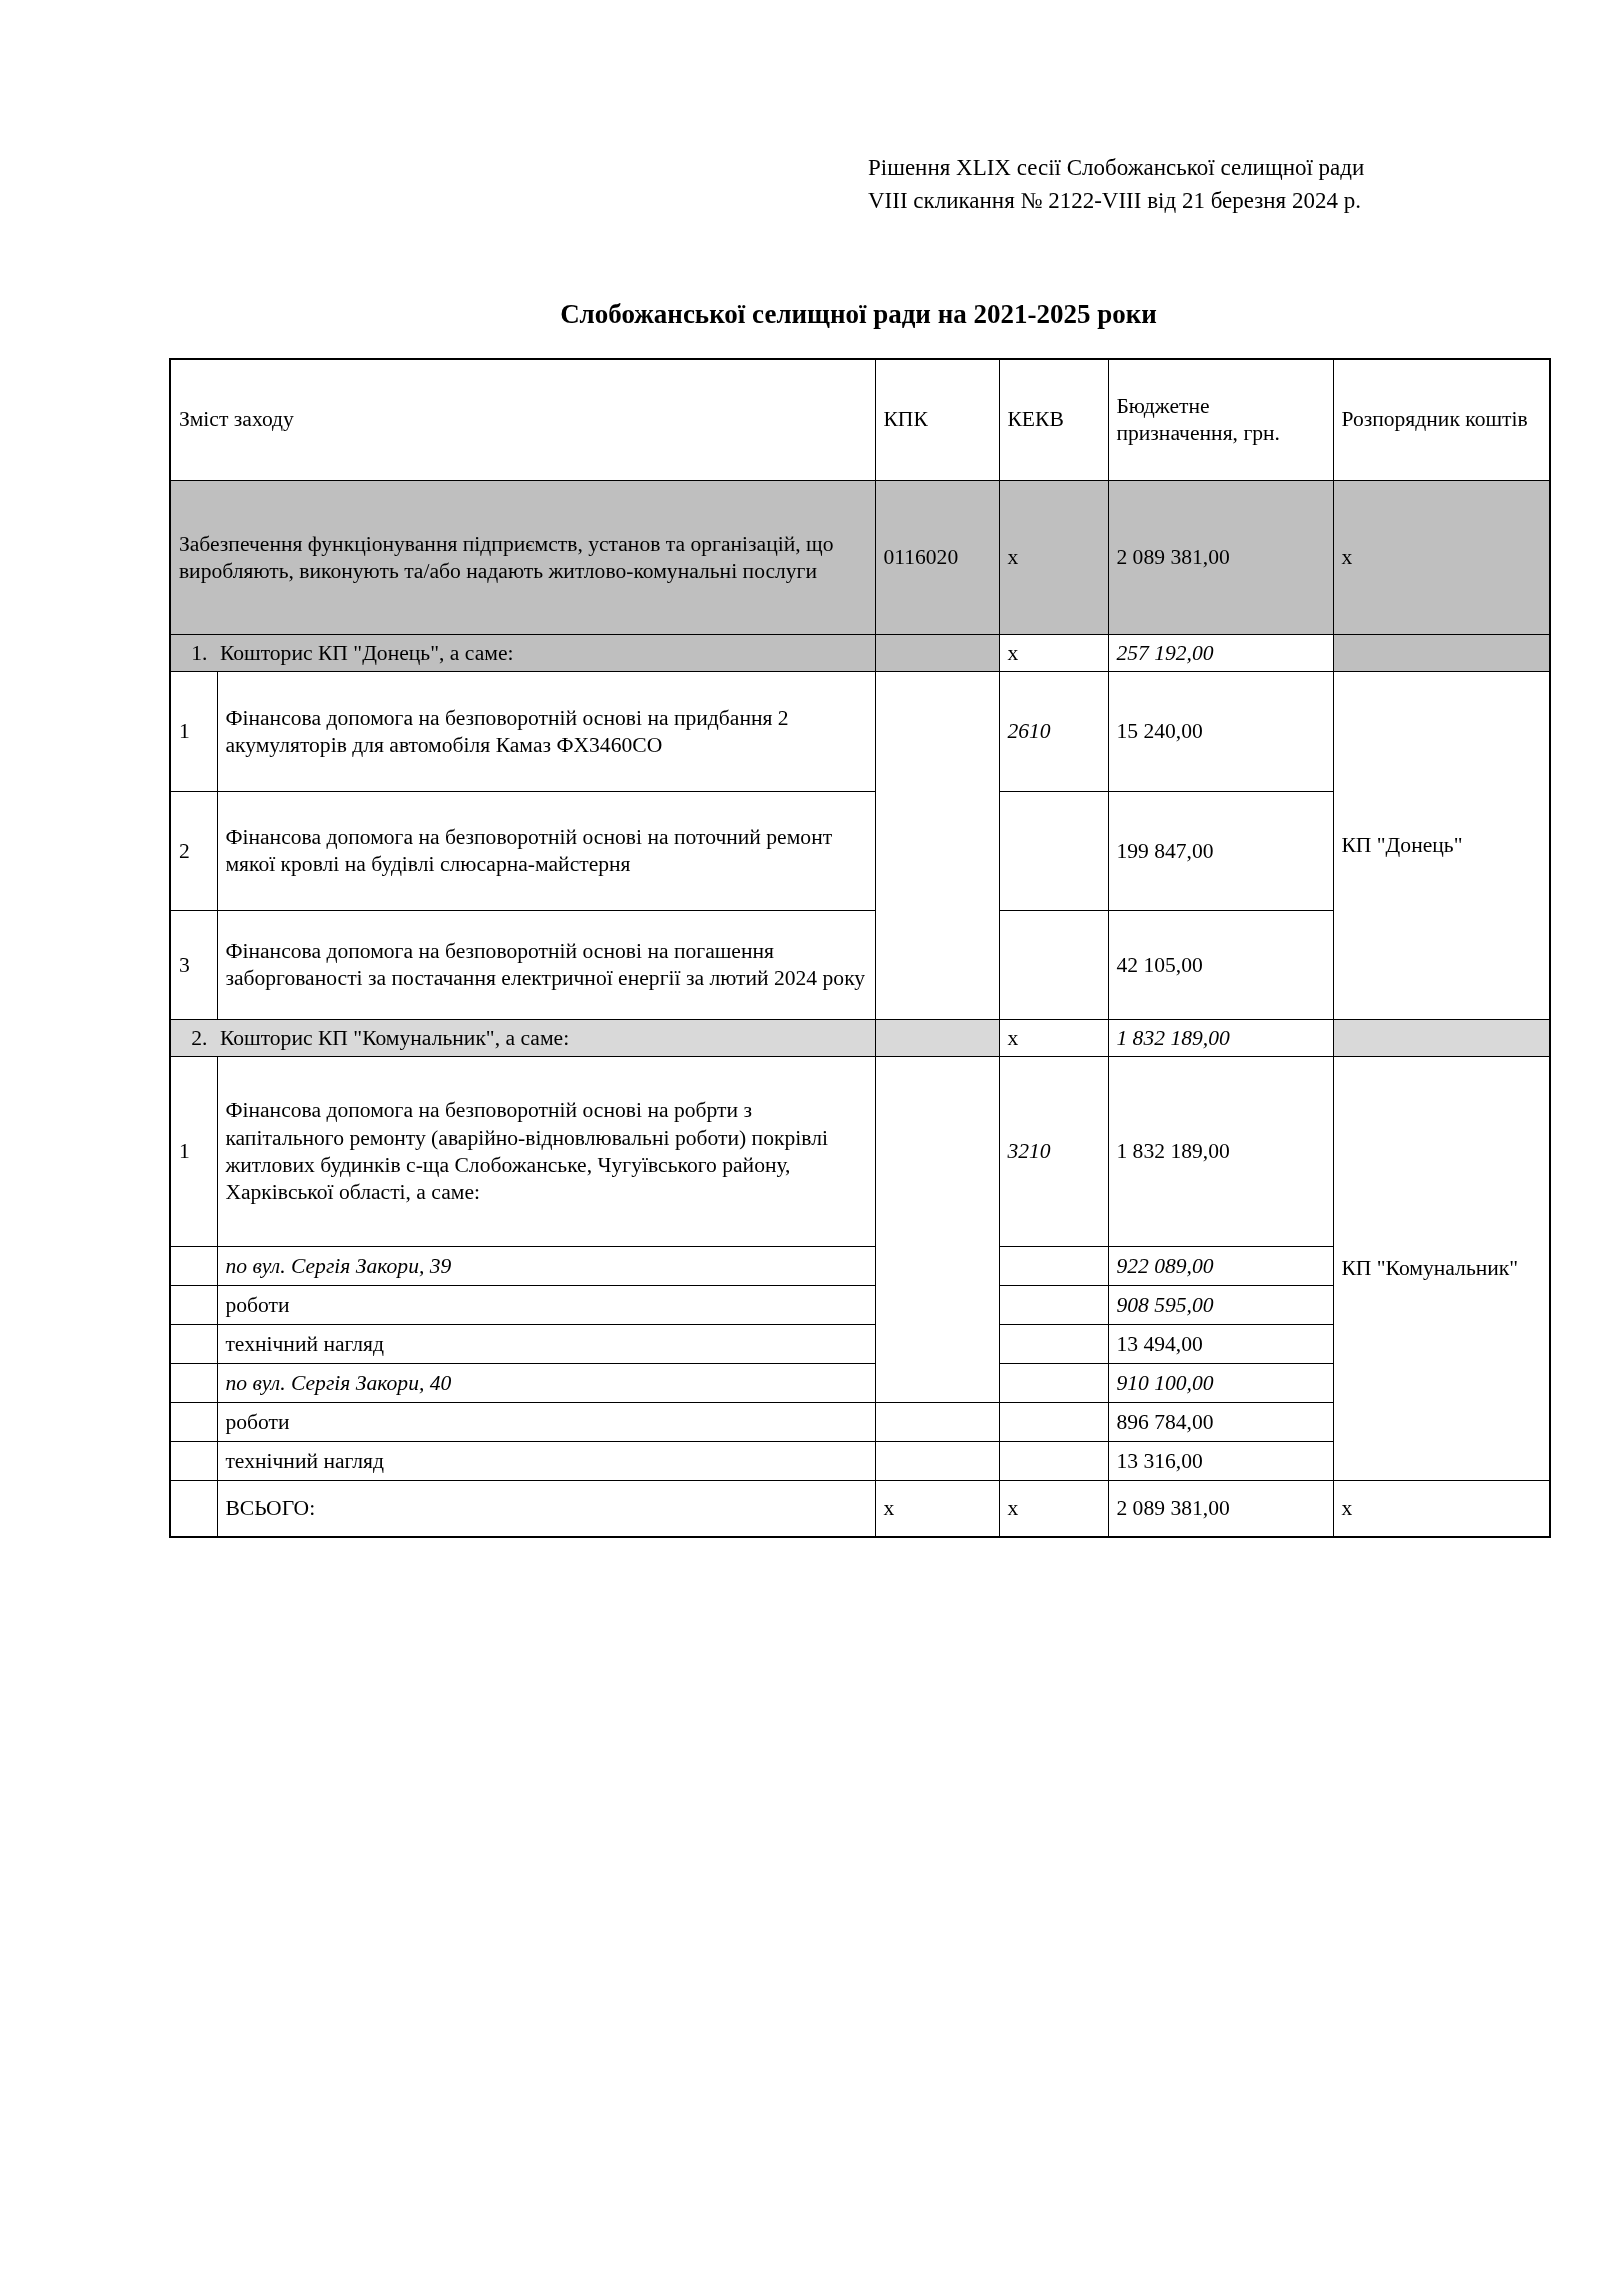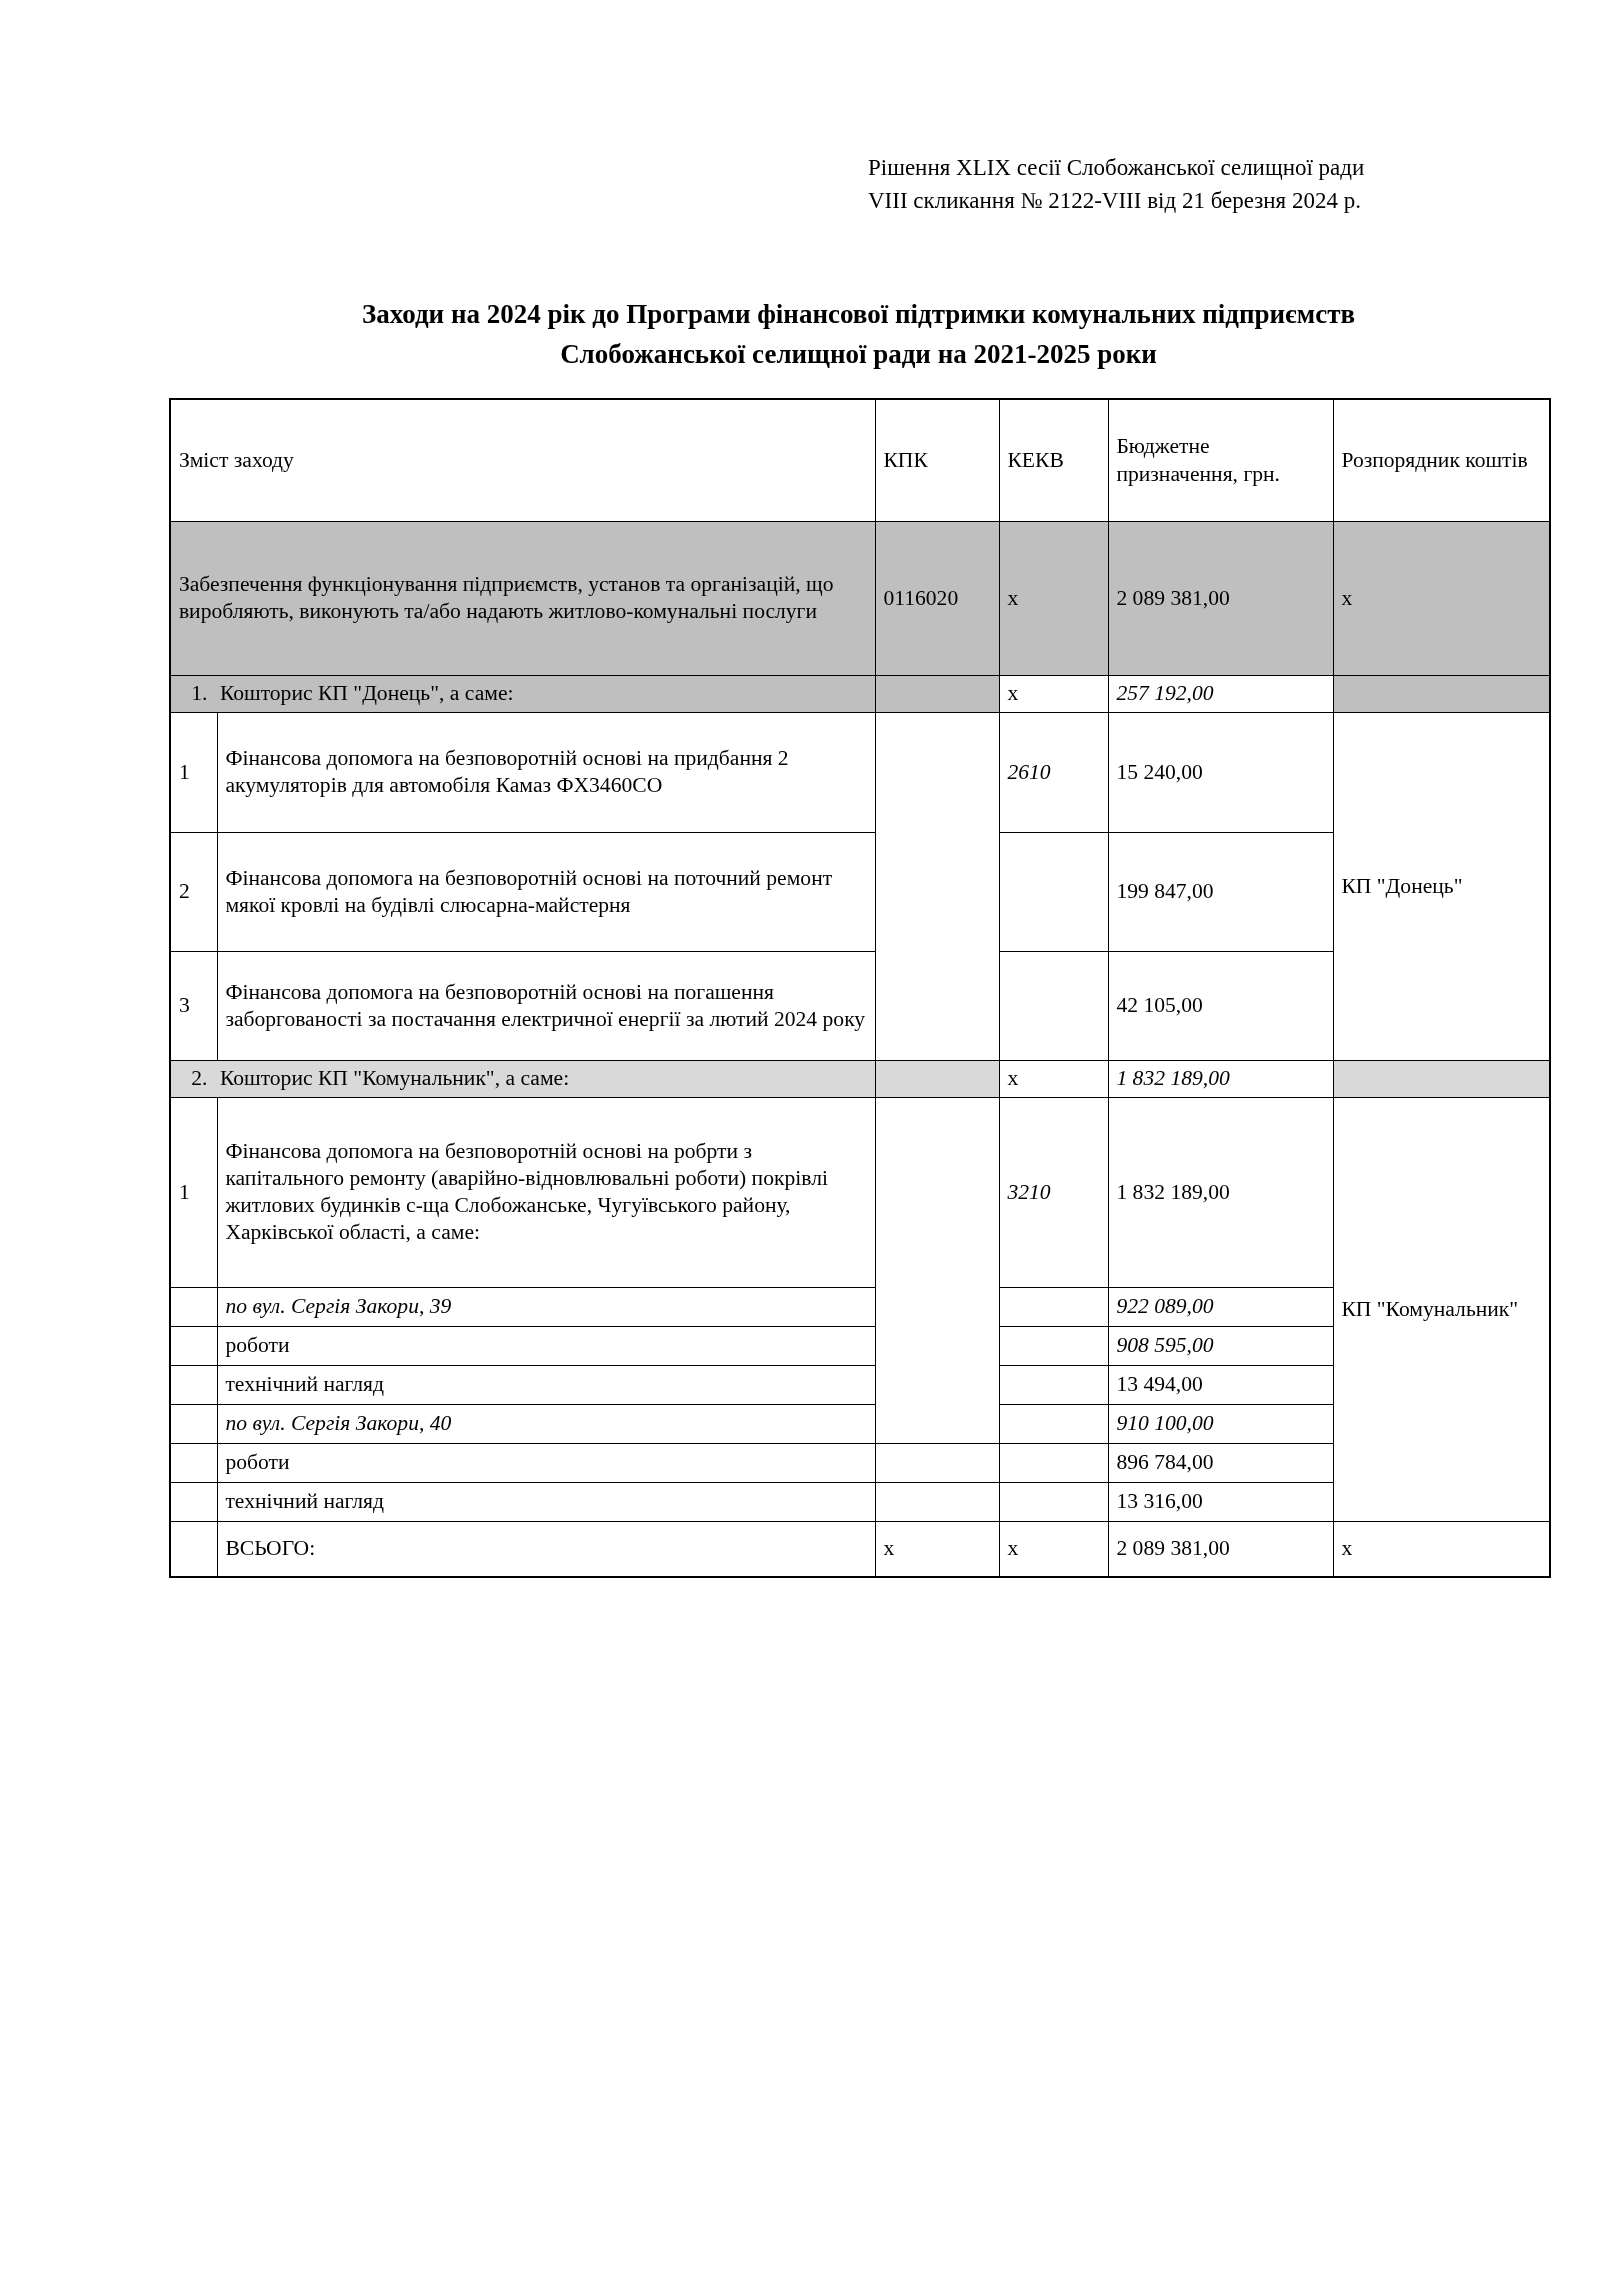--- a/index.html
+++ b/index.html
@@ -39,21 +39,20 @@
 <body>
 
 <div class="page">
 
   <div class="header-note">
     <div>Рішення XLIX сесії Слобожанської селищної ради</div>
     <div>VIII скликання № 2122-VIII від 21 березня 2024 р.</div>
   </div>
 
   <div class="doc-title">
-    <div>Заходи на 2024 рік до Програми фінансової підтримки комунальних підприємств</div>
     <div>Слобожанської селищної ради на 2021-2025 роки</div>
   </div>
 
   <table class="main">
     <colgroup>
       <col style="width:47px">
         <col style="width:658px">
         <col style="width:124px">
       <col style="width:109px">
         <col style="width:225px">

